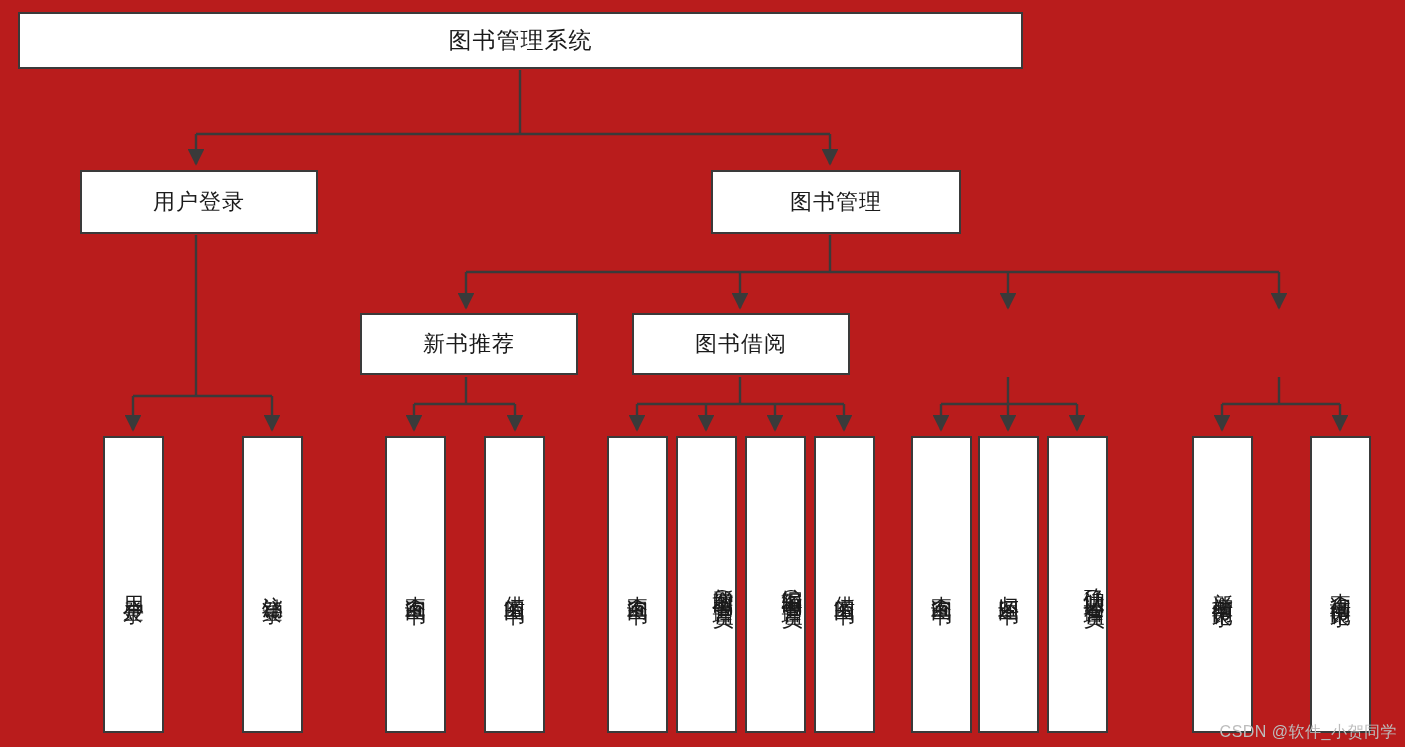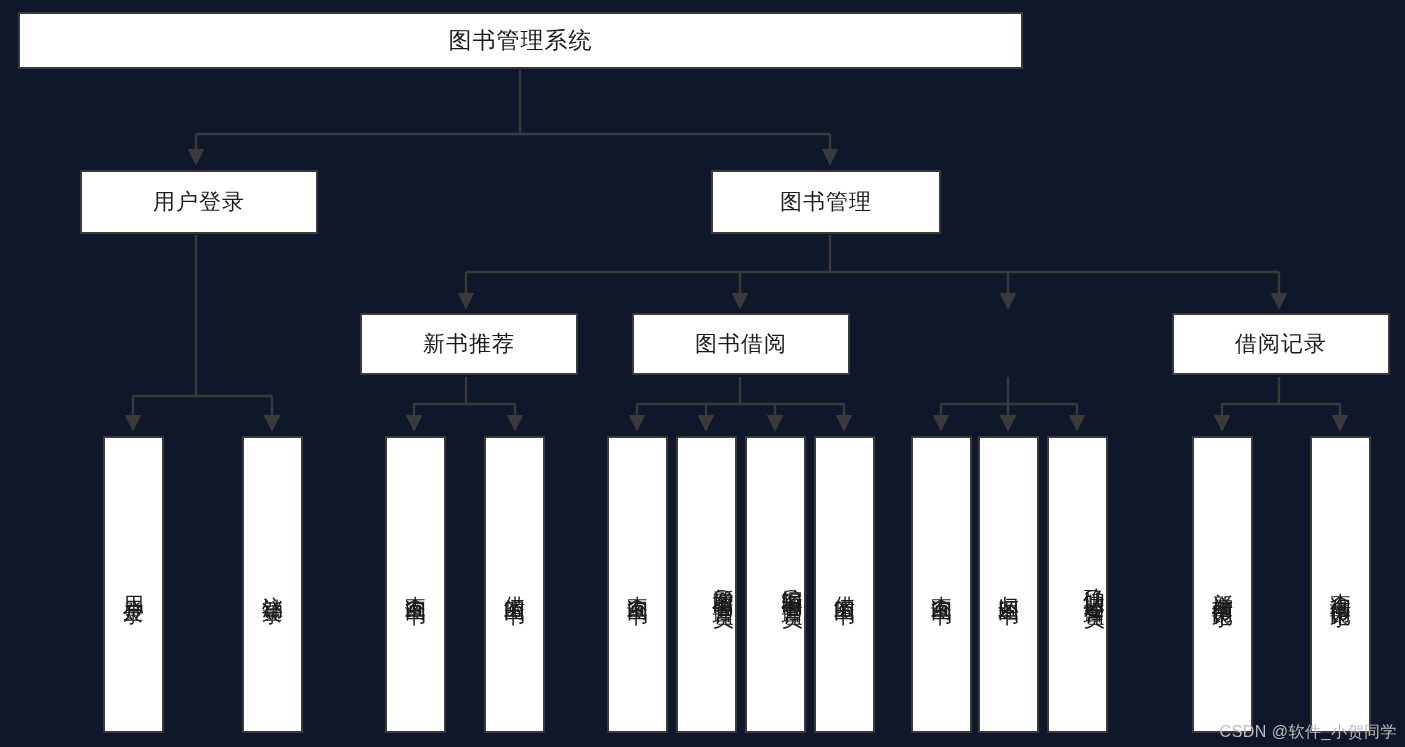--- a/index.html
+++ b/index.html
@@ -7,21 +7,21 @@
     padding: 0;
     background: #ffffff;
   }
   body {
     font-family: "Liberation Sans", "DejaVu Sans", sans-serif;
   }
   #canvas {
     position: relative;
     width: 1405px;
     height: 747px;
-    background: #0f172a;
+    background: #b91c1c;
     overflow: hidden;
   }
   svg.wires {
     position: absolute;
     left: 0;
     top: 0;
     width: 1405px;
     height: 747px;
     pointer-events: none;
   }
@@ -130,32 +130,29 @@
     </g>
   </svg>
 
   <div class="node h root" style="left:18px; top:12px; width:1005px; height:57px;">
     <span>图书管理系统</span>
   </div>
 
   <div class="node h" style="left:80px; top:170px; width:238px; height:64px;">
     <span>用户登录</span>
   </div>
-  <div class="node h" style="left:711px; top:170px; width:230px; height:64px;">
+  <div class="node h" style="left:711px; top:170px; width:250px; height:64px;">
     <span>图书管理</span>
   </div>
 
   <div class="node h" style="left:360px; top:313px; width:218px; height:62px;">
     <span>新书推荐</span>
   </div>
   <div class="node h" style="left:632px; top:313px; width:218px; height:62px;">
     <span>图书借阅</span>
-  </div>
-  <div class="node h" style="left:1172px; top:313px; width:218px; height:62px;">
-    <span>借阅记录</span>
   </div>
 
   <div class="node v" style="left:103px; top:436px; width:61px; height:297px;">
     <span class="vlabel">用户登录</span>
   </div>
   <div class="node v" style="left:242px; top:436px; width:61px; height:297px;">
     <span class="vlabel">注销登录</span>
   </div>
 
   <div class="node v" style="left:385px; top:436px; width:61px; height:297px;">

